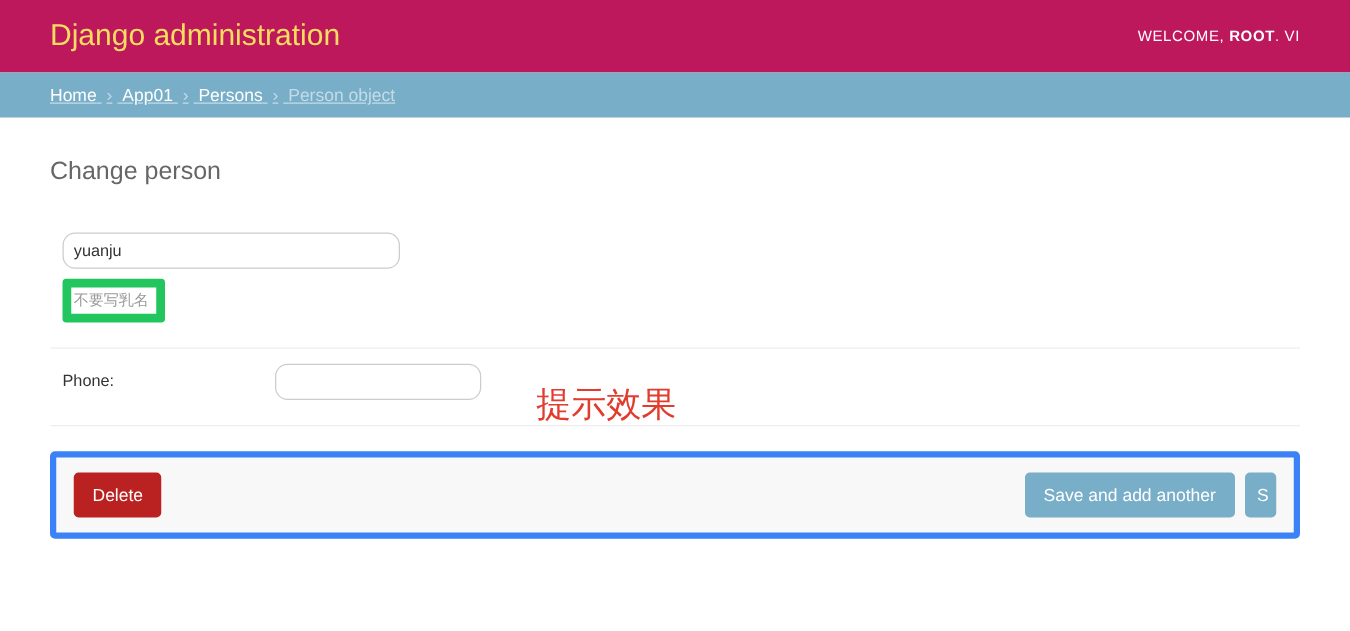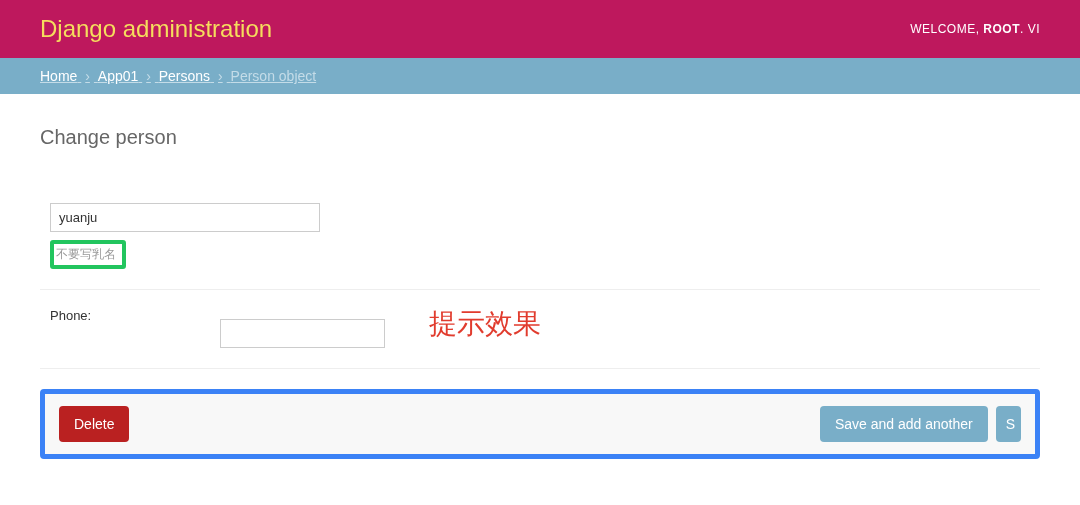--- a/index.html
+++ b/index.html
@@ -75,41 +75,40 @@
       padding-top: 6px;
       color: #333;
       font-size: 13px;
       font-weight: 400;
     }
     .form-row .field-box {
       flex: 1;
     }
     .form-row input[type="text"] {
       border: 1px solid #ccc;
-      border-radius: 0;
+      border-radius: 10px;
       padding: 6px 8px;
       font-size: 13px;
       color: #333;
-      margin-top: 17px;
     }
     .form-row input.name-input {
       width: 270px;
     }
     .form-row input.phone-input {
       width: 165px;
     }
     .help {
       margin-top: 8px;
       color: #999;
       font-size: 12px;
       display: inline-block;
       padding: 2px 6px 2px 2px;
     }
     .help-highlight {
-      border: 4px solid #22c55e;
+      border: 7px solid #22c55e;
       border-radius: 3px;
     }
     .submit-row {
       background: #f8f8f8;
       border: 5px solid #3b82f6;
       border-radius: 4px;
       padding: 12px 14px;
       margin-top: 20px;
       display: flex;
       justify-content: space-between;

